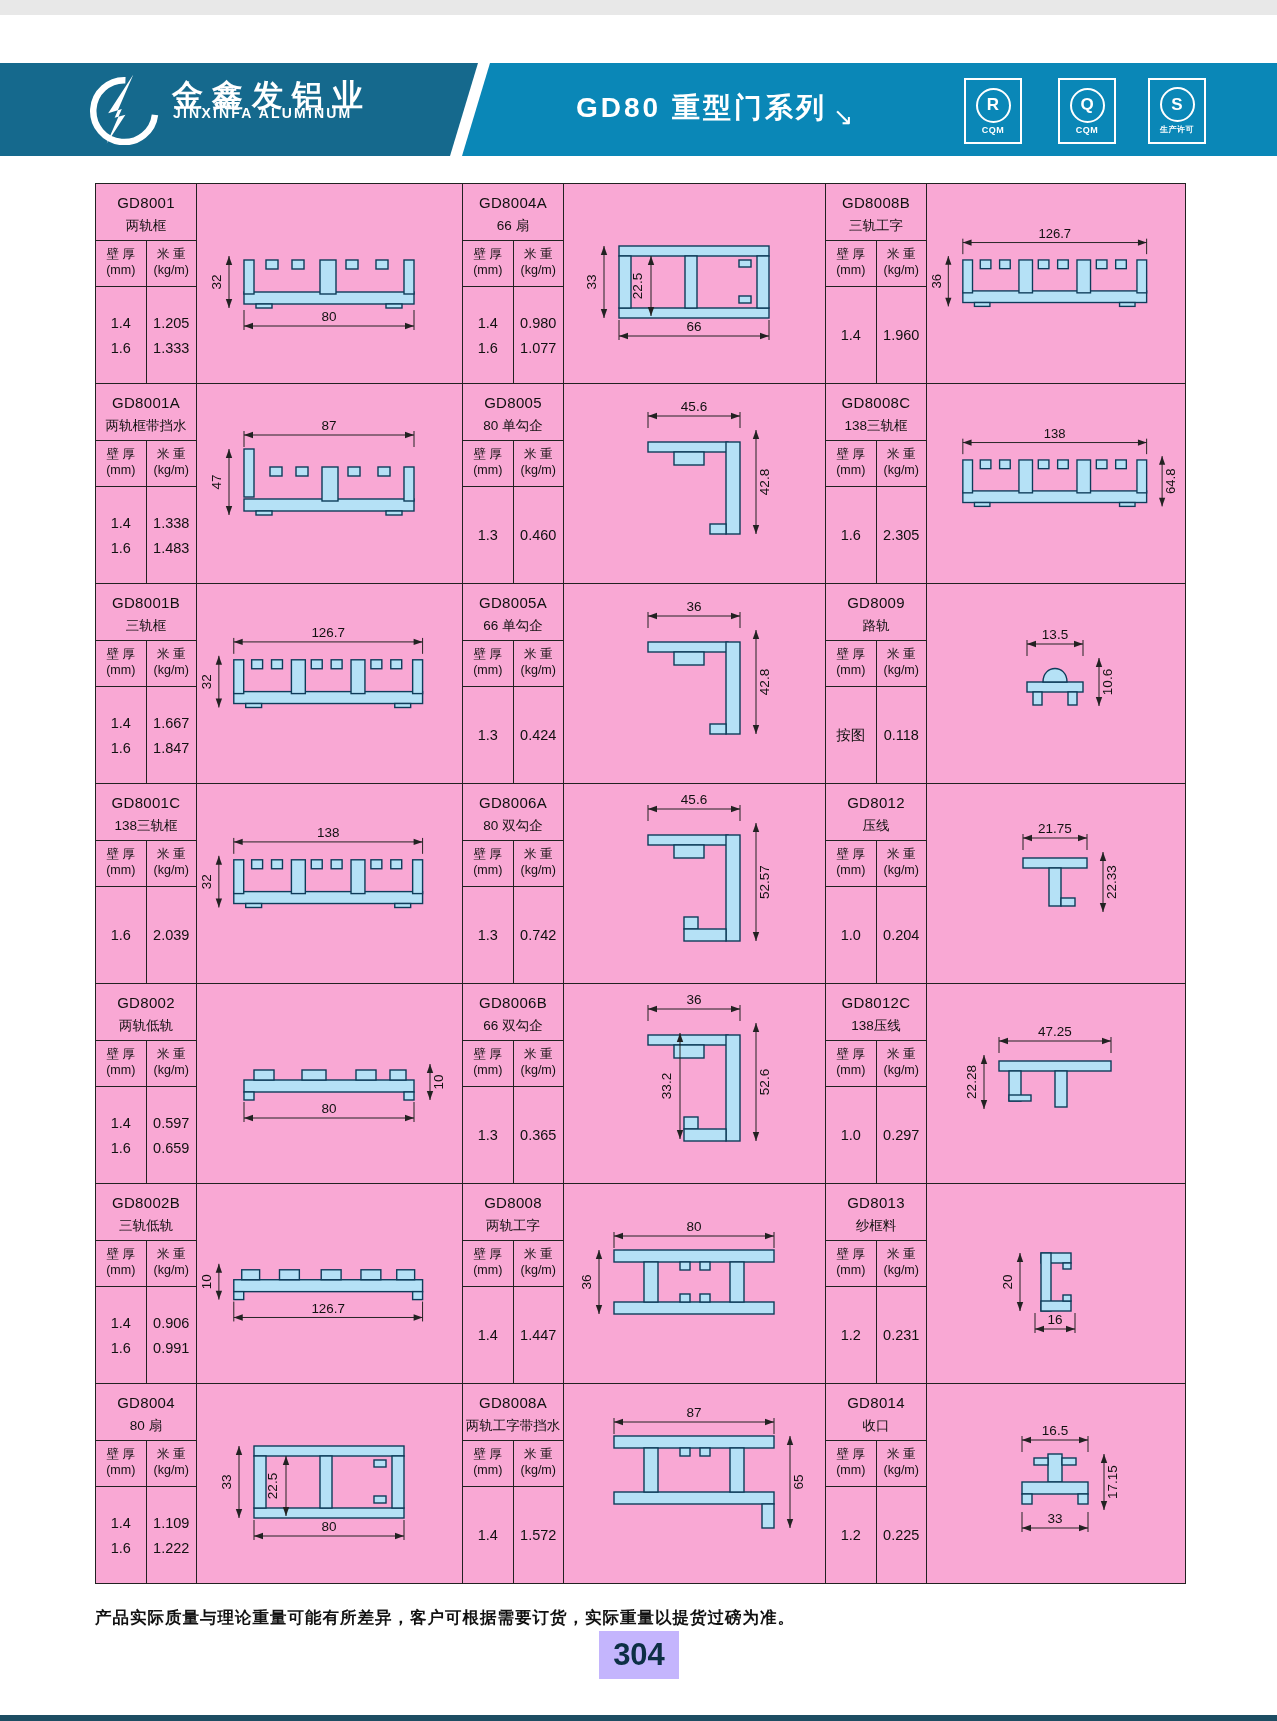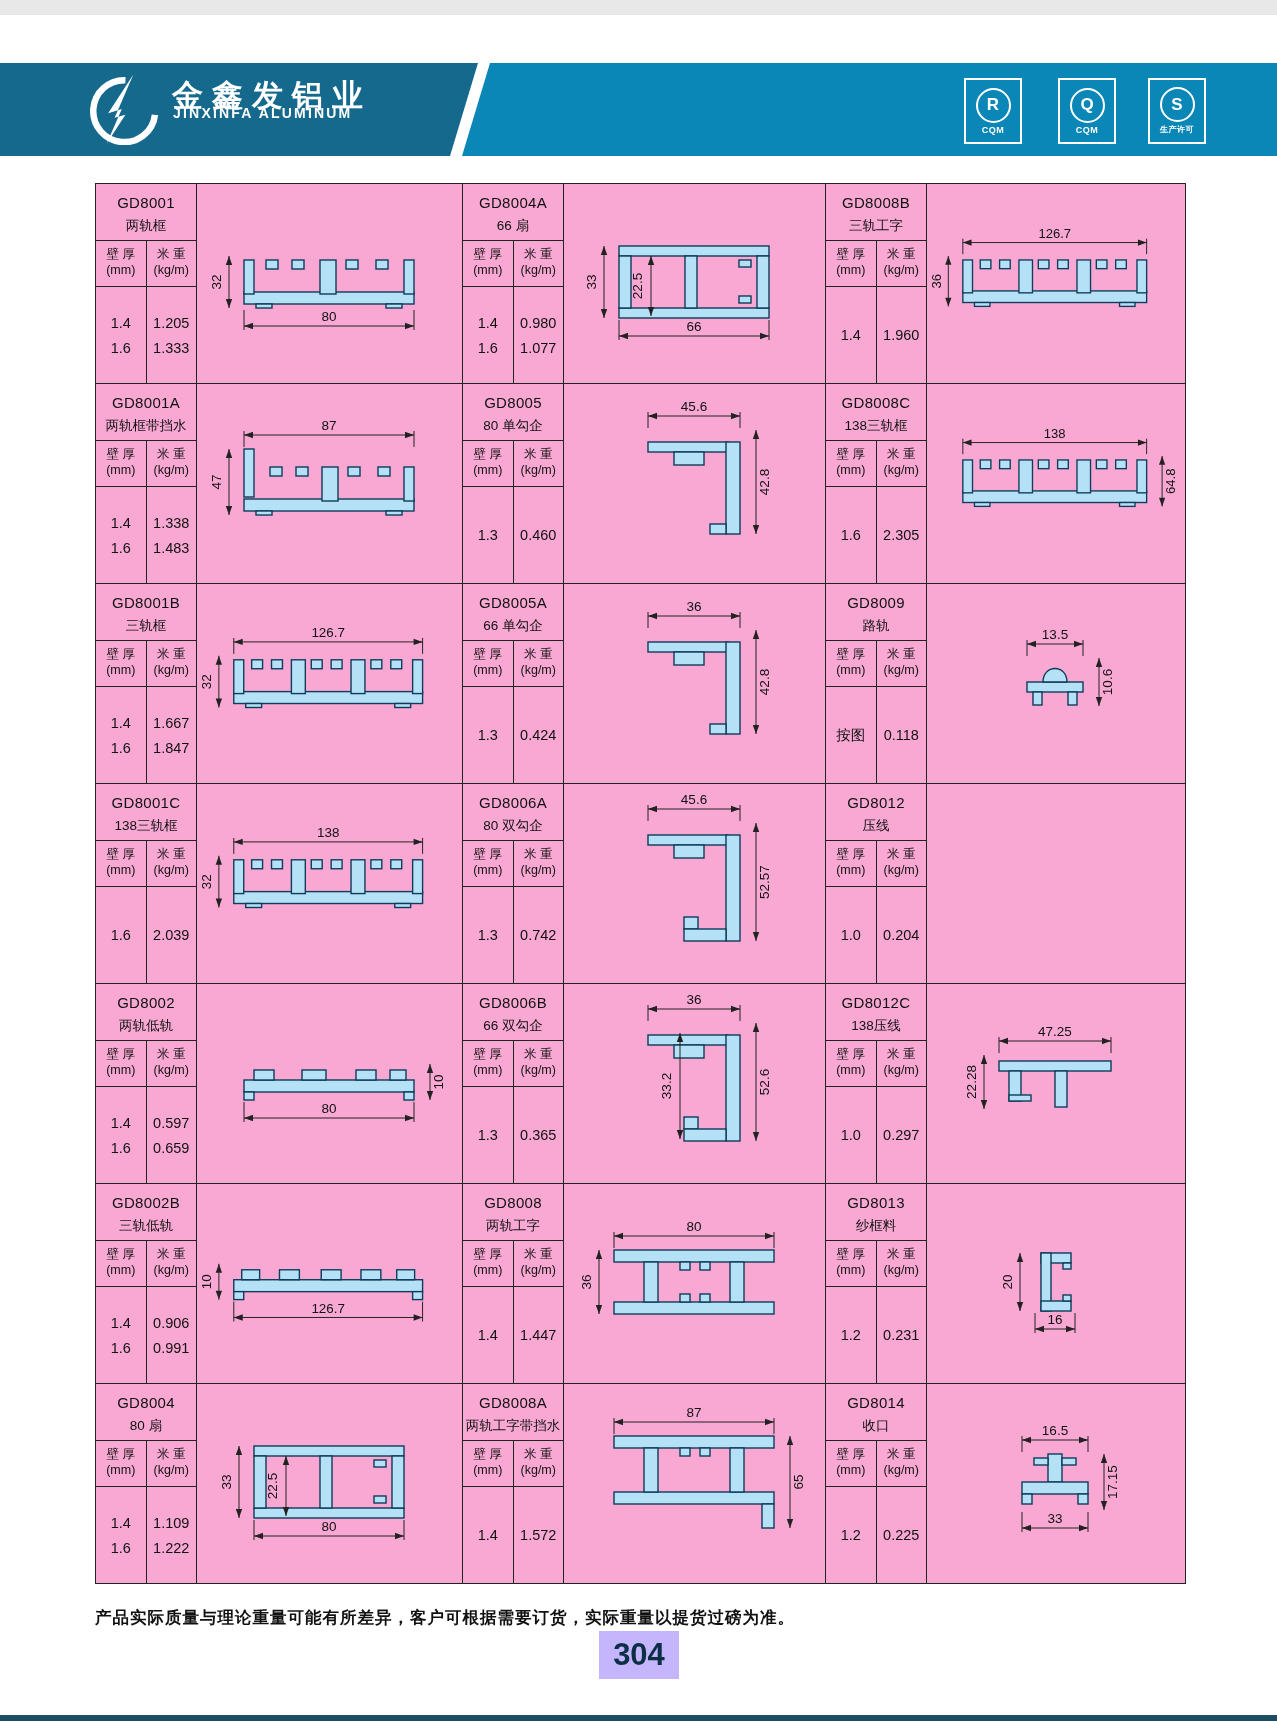--- a/index.html
+++ b/index.html
@@ -58,20 +58,21 @@
 
   <div class="hdr">
     <div class="hdr-left"></div>
     <div class="hdr-right"></div>
     <svg class="logo" viewBox="0 0 100 100">
       <path d="M63 2 L28 56 L47 50 L26 98 L52 58 L37 62 Z" fill="#fff"></path>
       <path d="M52 10 A43 43 0 1 0 93 58" stroke="#fff" stroke-width="9" fill="none"></path>
     </svg>
     <div class="cn-name">金鑫发铝业</div>
     <div class="en-name">JINXINFA ALUMINUM</div>
+    <div class="series"><span>GD80 重型门系列</span><span class="arr">↘</span></div>
     <div class="badge b1">
       <div class="circ">R</div>
       <div class="sub">CQM</div>
     </div>
     <div class="badge b2">
       <div class="circ">Q</div>
       <div class="sub">CQM</div>
     </div>
     <div class="badge b3">
       <div class="circ">S</div>
@@ -668,20 +669,39 @@
       </div>
       <div class="vals">
         <div class="vcol">
               <div>1.0</div>
             </div>
         <div class="vcol">
               <div>0.204</div>
             </div>
       </div>
     </div>
+    <div class="drawing">
+          <svg viewBox="0 0 138 120" width="138" height="120">
+            <g fill="#b5e1f6" stroke="#0e3c5a" stroke-width="1.4">
+              <rect x="36" y="34" width="64" height="10"></rect>
+              <rect x="62" y="44" width="12" height="38"></rect>
+              <rect x="74" y="74" width="14" height="8"></rect>
+            </g>
+            <line x1="36" y1="14" x2="100" y2="14" stroke="#222"></line>
+            <polygon points="36,14 45,10.8 45,17.2" fill="#222"></polygon>
+            <polygon points="100,14 91,10.8 91,17.2" fill="#222"></polygon>
+            <line x1="36" y1="10" x2="36" y2="26" stroke="#222"></line>
+            <line x1="100" y1="10" x2="100" y2="26" stroke="#222"></line>
+            <text x="68" y="9" text-anchor="middle" font-size="13.5" fill="#111" stroke="none">21.75</text>
+            <line x1="116" y1="28" x2="116" y2="88" stroke="#222"></line>
+            <polygon points="116,28 112.8,37 119.2,37" fill="#222"></polygon>
+            <polygon points="116,88 112.8,79 119.2,79" fill="#222"></polygon>
+            <text x="129" y="58" transform="rotate(-90 129 58)" text-anchor="middle" font-size="13.5" fill="#111" stroke="none">22.33</text>
+          </svg>
+        </div>
   </div>
       <div class="cell">
     <div class="info">
       <div class="info-head">
         <div class="code">GD8002</div>
         <div class="pname">两轨低轨</div>
       </div>
       <div class="cols-head">
         <div class="col-h">
           <span>壁 厚</span>

